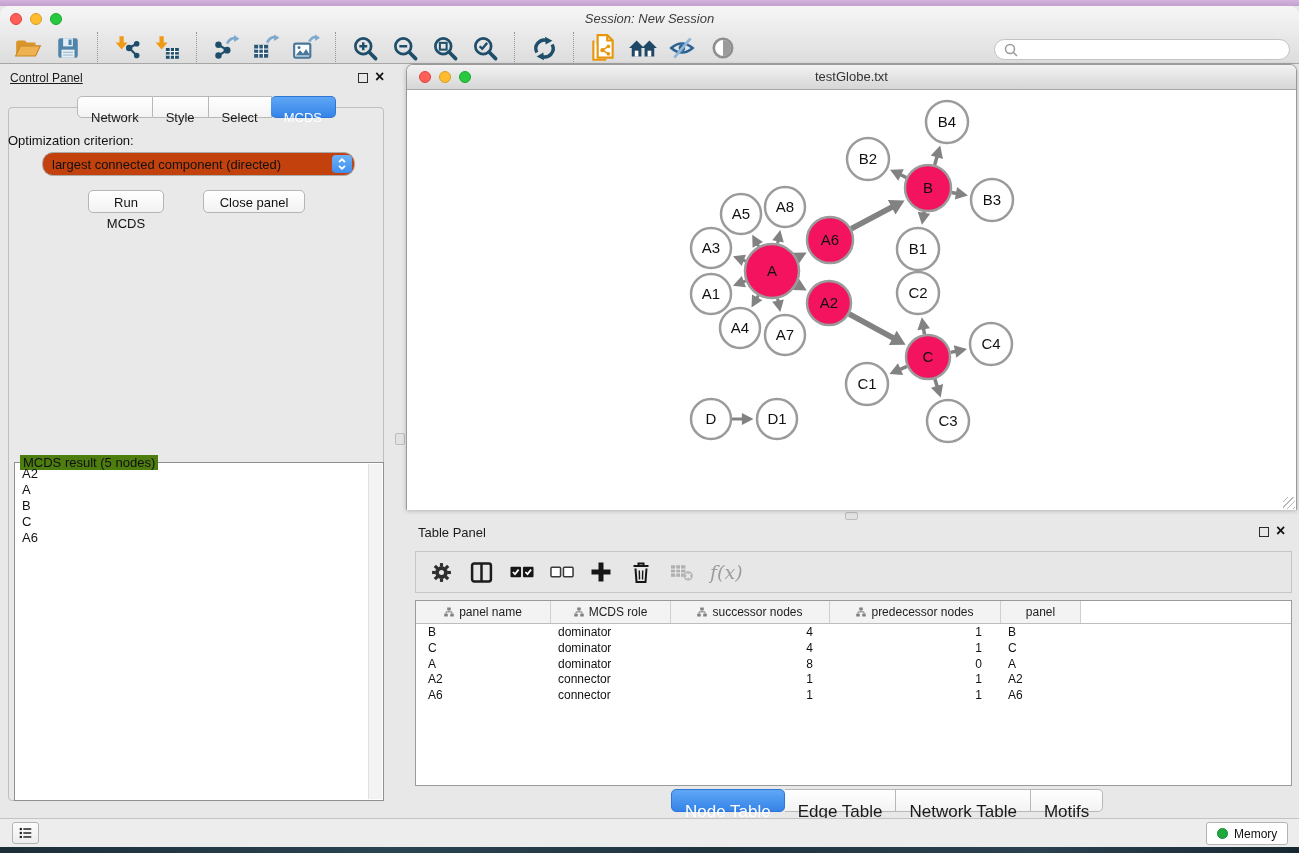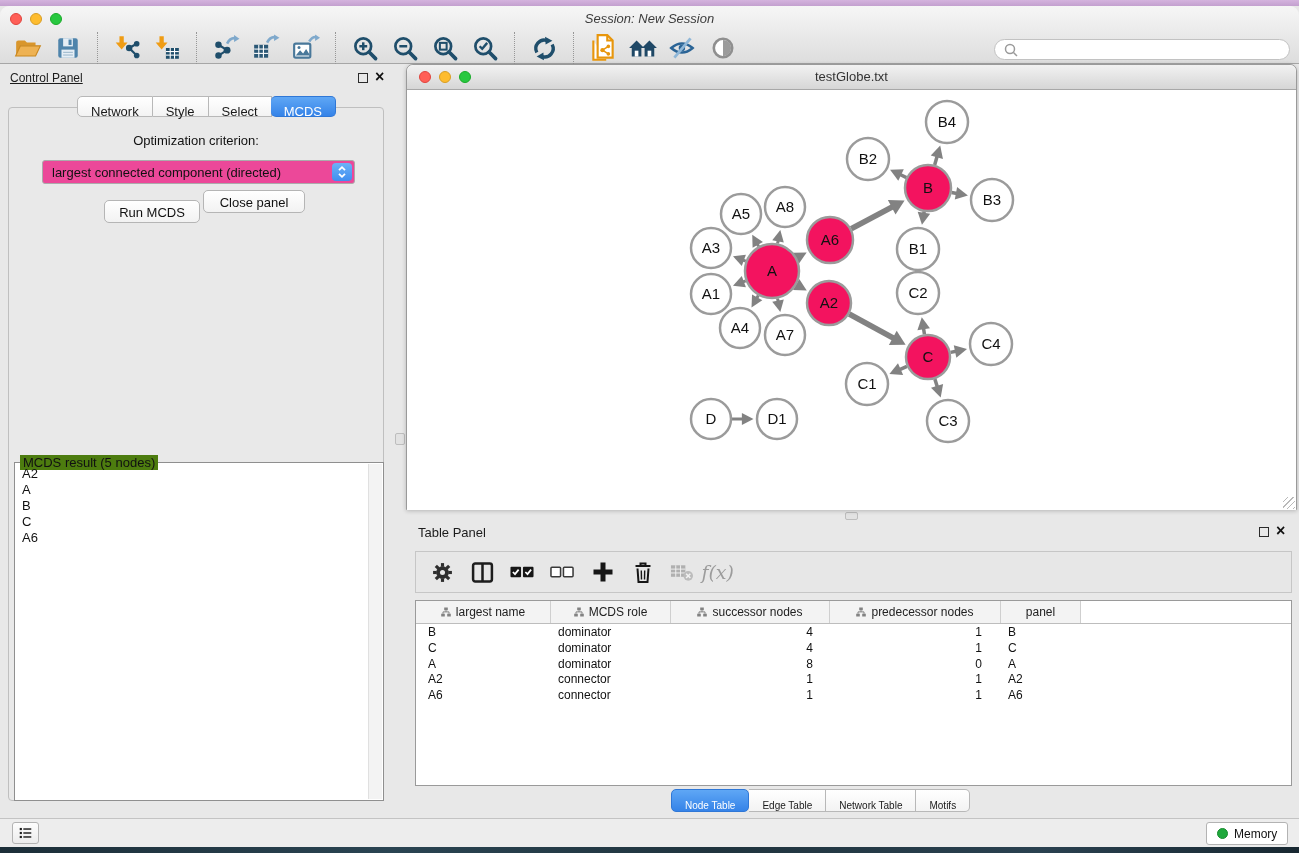--- a/index.html
+++ b/index.html
@@ -24,30 +24,30 @@
 
   
   .cp-title{position:absolute;left:10px;top:71px;font-size:12px;color:#1c1c1c;text-decoration:underline;}
   .float-icon{display:inline-block;width:8px;height:8px;border:1.5px solid #2b2b2b;box-sizing:content-box;}
   .close-icon{font-size:16px;font-weight:700;color:#111;line-height:12px;}
   .cp-float{position:absolute;left:358px;top:73px;}
   .cp-close{position:absolute;left:375px;top:71px;}
   .cp-box{position:absolute;left:8px;top:107px;width:376px;height:694px;background:#e9e9e9;border:1px solid #bfbfbf;border-radius:4px;box-sizing:border-box;}
   .seg-tabs{position:absolute;display:flex;height:21px;}
   .cp-tabs{left:77px;top:96px;}
-  .seg{background:linear-gradient(#ffffff,#f3f3f3);border:1px solid #b8b8b8;border-left-width:0;font-size:13px;line-height:21px;padding:4px 13px;color:#1a1a1a;}
+  .seg{background:linear-gradient(#ffffff,#f3f3f3);border:1px solid #b8b8b8;border-left-width:0;font-size:13px;line-height:21px;padding:10px 13px;color:#1a1a1a;}
   .seg:first-child{border-left-width:1px;border-radius:5px 0 0 5px;}
   .seg:last-child{border-radius:0 5px 5px 0;}
   .seg.selected{background:linear-gradient(#5fa7f5,#3583e8);border-color:#2f77d6;color:#fff;border-radius:5px;margin-left:-1px;}
-  .opt-label{position:absolute;left:8px;top:133px;width:376px;text-align:center;font-size:13px;color:#111;}
-  .dropdown{position:absolute;left:42px;top:160px;width:313px;height:24px;background:#ec4899;border:1px solid #ababab;border-radius:3px;box-sizing:border-box;display:flex;align-items:center;}
+  .opt-label{position:absolute;left:8px;top:133px;width:376px;font-size:13px;color:#111;}
+  .dropdown{position:absolute;left:42px;top:152px;width:313px;height:24px;background:#c2410c;border:1px solid #ababab;border-radius:11px;box-sizing:border-box;display:flex;align-items:center;}
   .dropdown .val{font-size:13px;color:#111;padding-left:9px;flex:1;white-space:nowrap;}
   .dropdown .stepper{width:20px;height:18px;margin:2px 2px 2px 0;border-radius:4px;background:linear-gradient(#6db2f7,#3f8ef0);display:flex;align-items:center;justify-content:center;}
   .btn{position:absolute;height:23px;background:linear-gradient(#ffffff,#f2f2f2);border:1px solid #b5b5b5;border-radius:5px;font-size:13px;color:#111;text-align:center;line-height:21px;box-sizing:border-box;font-family:"Liberation Sans",sans-serif;}
-  .run-btn{left:104px;top:190px;width:96px;margin-top:10px;}
+  .run-btn{left:88px;top:190px;width:76px;}
   .close-btn{left:203px;top:190px;width:102px;}
   .result-box{position:absolute;left:14px;top:462px;width:368px;height:337px;border:1px solid #8f8f8f;background:#fff;}
   .result-title{position:absolute;left:5px;top:-8px;background:#4d7c0f;padding:0 3px;font-size:13px;color:#111;}
   .result-list{position:absolute;left:1px;top:3px;right:16px;bottom:1px;overflow:hidden;}
   .result-list div{font-size:13px;line-height:16px;padding-left:6px;color:#111;}
   .result-scroll{position:absolute;top:1px;right:1px;bottom:1px;width:13px;background:#f3f3f3;border-left:1px solid #e0e0e0;}
   .vgrip{position:absolute;left:395px;top:433px;width:10px;height:12px;background:#e2e2e2;border:1px solid #bdbdbd;border-radius:2px;box-sizing:border-box;}
   .hgrip{position:absolute;left:845px;top:512px;width:13px;height:8px;background:#e2e2e2;border:1px solid #bdbdbd;border-radius:2px;box-sizing:border-box;}
 
   
@@ -57,36 +57,36 @@
   .netwin .lights{top:6px;left:12px;}
   .net-canvas{position:relative;width:889px;height:420px;background:#fff;}
   .resize-grip{position:absolute;right:1px;bottom:1px;width:12px;height:12px;background:repeating-linear-gradient(135deg,transparent 0 3px,#b9b9b9 3px 4px);}
   .graph-label{font-size:15px;fill:#111;font-family:"Liberation Sans",sans-serif;}
 
   
   .tp-title{position:absolute;left:418px;top:525px;font-size:13px;color:#1c1c1c;}
   .tp-float{position:absolute;left:1259px;top:527px;}
   .tp-close{position:absolute;left:1276px;top:525px;}
   .tp-toolbar{position:absolute;left:415px;top:551px;width:877px;height:42px;background:#e7e7e7;border:1px solid #c6c6c6;box-sizing:border-box;display:flex;align-items:center;padding-left:14px;gap:16px;}
-  .tp-tool{width:24px;height:24px;display:flex;align-items:center;justify-content:flex-end;background:none;border:none;padding:0;}
+  .tp-tool{width:24px;height:24px;display:flex;align-items:center;justify-content:flex-start;background:none;border:none;padding:0;}
   .fx-label{font-family:"DejaVu Serif",serif;font-style:italic;font-size:19px;color:#9c9c9c;}
   .dtable{position:absolute;left:415px;top:600px;width:877px;height:186px;background:#fff;border:1px solid #9a9a9a;box-sizing:border-box;}
   .thead{position:absolute;left:0;top:0;width:875px;height:22px;border-bottom:1px solid #bdbdbd;}
   .thead-bg{position:absolute;left:0;top:0;width:665px;height:22px;background:#f3f3f3;}
   .th{position:absolute;top:0;height:22px;display:flex;align-items:center;justify-content:center;gap:5px;border-right:1px solid #cfcfcf;box-sizing:border-box;font-size:12px;color:#222;}
   .trows{position:absolute;left:0;top:24px;width:875px;}
   .trow{position:relative;height:15.8px;}
   .trow span{position:absolute;font-size:12px;color:#111;line-height:15.8px;}
   .cell-c1{left:12px;}
   .cell-c2{left:142px;}
   .cell-c3{left:255px;width:142px;text-align:right;}
   .cell-c4{left:424px;width:142px;text-align:right;}
   .cell-c5{left:592px;}
   .bottom-tabs{left:672px;top:789px;height:23px;}
-  .bottom-tabs .seg{font-size:10px;line-height:23px;}
+  .bottom-tabs .seg{font-size:17px;line-height:23px;}
 
   
   .statusbar{position:absolute;left:0;top:818px;width:1299px;height:29px;background:#ededed;border-top:1px solid #c3c3c3;box-sizing:border-box;}
   .list-btn{position:absolute;left:12px;top:822px;width:27px;height:22px;background:linear-gradient(#fdfdfd,#ececec);border:1px solid #b3b3b3;border-radius:3px;display:flex;align-items:center;justify-content:center;box-sizing:border-box;}
   .memory-btn{position:absolute;left:1206px;top:822px;height:23px;background:#fff;border:1px solid #b3b3b3;border-radius:3px;display:flex;align-items:center;gap:6px;padding:0 10px;font-size:12px;color:#111;box-sizing:border-box;}
   .mem-dot{width:11px;height:11px;border-radius:50%;background:#1fa83c;border:1px solid #178c2f;box-sizing:border-box;}
   .deskstrip{position:absolute;left:0;top:847px;width:1299px;height:6px;background:linear-gradient(90deg,#1c2e38,#2a4452 30%,#20343e 55%,#2a4150 80%,#182831);}
 </style>
 </head>
 <body>
@@ -521,21 +521,21 @@
   <div class="dtable">
     <div class="thead" id="table-head">
         <div class="thead-bg"></div>
         <div class="th" style="left: 0px; width: 135px;">
           <svg width="10" height="10" viewBox="0 0 10 10">
             <rect x="3.2" y="0.5" width="3.6" height="2.8" fill="#828282"></rect>
             <rect x="0.2" y="6.7" width="3.6" height="2.8" fill="#828282"></rect>
             <rect x="6.2" y="6.7" width="3.6" height="2.8" fill="#828282"></rect>
             <path d="M5 3.3 v1.6 M2 6.7 V4.9 h6 v1.8" fill="none" stroke="#828282" stroke-width="1"></path>
           </svg>
-          <span>largest name</span>
+          <span>panel name</span>
         </div>
         <div class="th" style="left: 135px; width: 120px;">
           <svg width="10" height="10" viewBox="0 0 10 10">
             <rect x="3.2" y="0.5" width="3.6" height="2.8" fill="#828282"></rect>
             <rect x="0.2" y="6.7" width="3.6" height="2.8" fill="#828282"></rect>
             <rect x="6.2" y="6.7" width="3.6" height="2.8" fill="#828282"></rect>
             <path d="M5 3.3 v1.6 M2 6.7 V4.9 h6 v1.8" fill="none" stroke="#828282" stroke-width="1"></path>
           </svg>
           <span>MCDS role</span>
         </div>

